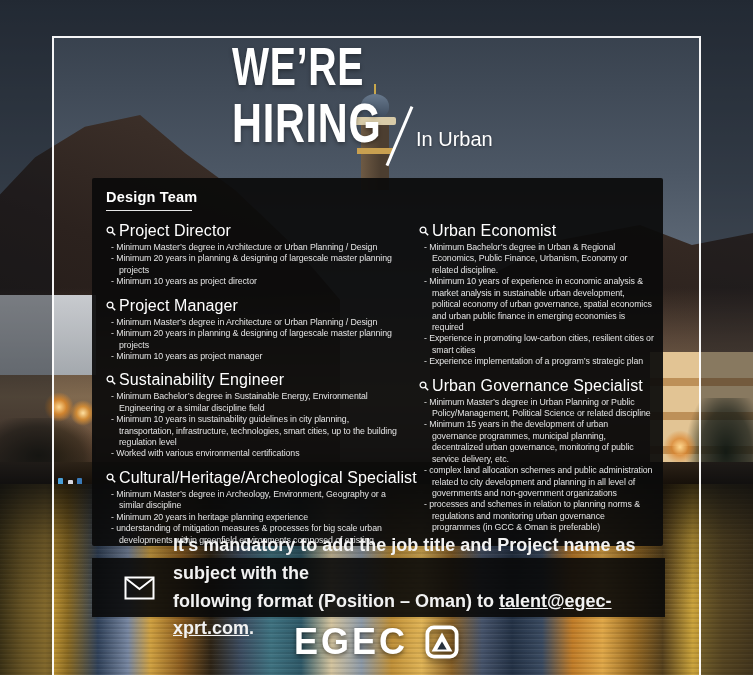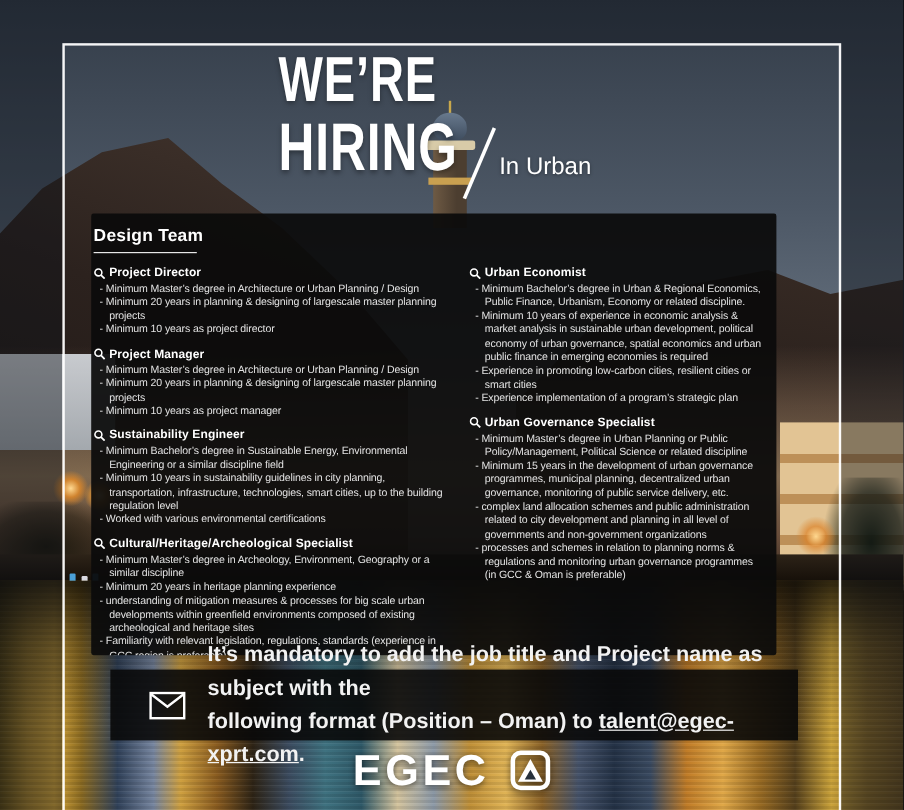--- a/index.html
+++ b/index.html
@@ -1,19 +1,19 @@
 <!DOCTYPE html>
 <html><head>
 <meta charset="utf-8">
 <style>
   html,body{margin:0;padding:0;background:#10151c;}
   .canvas{
     position:relative;width:753px;height:675px;overflow:hidden;
     font-family:"Liberation Sans",sans-serif;
-    background:#000000;
+    background:#ec4899;
   }
   
   .sky{position:absolute;left:0;top:0;right:0;height:492px;
     background:linear-gradient(180deg,#333c48 0%,#4c5765 35%,#6e7986 68%,#939ba6 100%);}
   .mtn{position:absolute;}
   .mtn-left{left:-10px;top:85px;width:350px;height:410px;
     background:linear-gradient(200deg,#463830 0%,#2c221e 45%,#1b1513 100%);
     clip-path:polygon(0 29.3%,12.9% 17.6%,27.1% 10.2%,42.9% 7.3%,55.7% 16.6%,70% 25.6%,87.1% 39.5%,100% 52.4%,100% 100%,0 100%);}
   .mtn-right{left:430px;top:195px;width:323px;height:300px;
     background:linear-gradient(190deg,#3a2d26 0%,#241c19 60%);
@@ -67,31 +67,31 @@
   .title{position:absolute;left:232px;top:40px;z-index:5;color:#fff;}
   .t1,.t2{font-weight:800;line-height:1;transform:scaleX(.74);transform-origin:left top;
     text-shadow:0 2px 5px rgba(0,0,0,.35);letter-spacing:1px;white-space:nowrap;}
   .t1{font-size:53px;}
   .t2{font-size:56px;margin-top:2px;}
   .title-divider{position:absolute;left:166px;top:64px;width:2.5px;height:64px;background:#fff;
     transform:rotate(23deg);transform-origin:center;}
   .t-loc{position:absolute;left:184px;top:88px;font-size:20px;font-weight:400;color:#fff;white-space:nowrap;
     text-shadow:0 1px 3px rgba(0,0,0,.4);}
   
-  .panel{position:absolute;left:76px;top:178px;width:571px;height:368px;z-index:5;
+  .panel{position:absolute;left:92px;top:178px;width:571px;height:368px;z-index:5;
     background:rgba(11,11,11,.93);border-radius:2px;box-sizing:border-box;
-    padding:11px 8px 10px 2px;color:#fff;overflow:hidden;}
+    padding:11px 8px 10px 14px;color:#fff;overflow:hidden;}
   .panel-header{font-size:14.5px;font-weight:700;letter-spacing:.2px;}
   .panel-underline{width:86px;height:1px;background:rgba(255,255,255,.9);margin-top:5px;}
   .cols{display:flex;margin-top:11px;}
   .col-left{width:294px;flex:none;}
   .col-right{flex:1;margin-left:19px;}
   .job{margin-bottom:9px;}
   .job-title-row{display:flex;align-items:center;gap:3px;}
-  .job-title{font-size:10px;font-weight:700;letter-spacing:.1px;white-space:nowrap;}
+  .job-title{font-size:16px;font-weight:400;letter-spacing:.1px;white-space:nowrap;}
   .mag{flex:none;display:block;}
   .bullets{margin-top:2px;}
   .bullet{font-size:8.8px;line-height:1.3;color:#e3e3e3;letter-spacing:-.1px;
     padding-left:13px;text-indent:-8px;}
   
   .note{position:absolute;left:92px;top:558px;width:573px;height:59px;z-index:5;
     background:rgba(9,9,9,.9);box-sizing:border-box;display:flex;align-items:center;}
   .note-icon{flex:none;margin-left:32px;}
   .note-text{margin-left:18px;width:485px;font-size:18px;font-weight:700;color:#f2f2f2;line-height:1.55;}
   .note-email{text-decoration:underline;color:#f2f2f2;}

